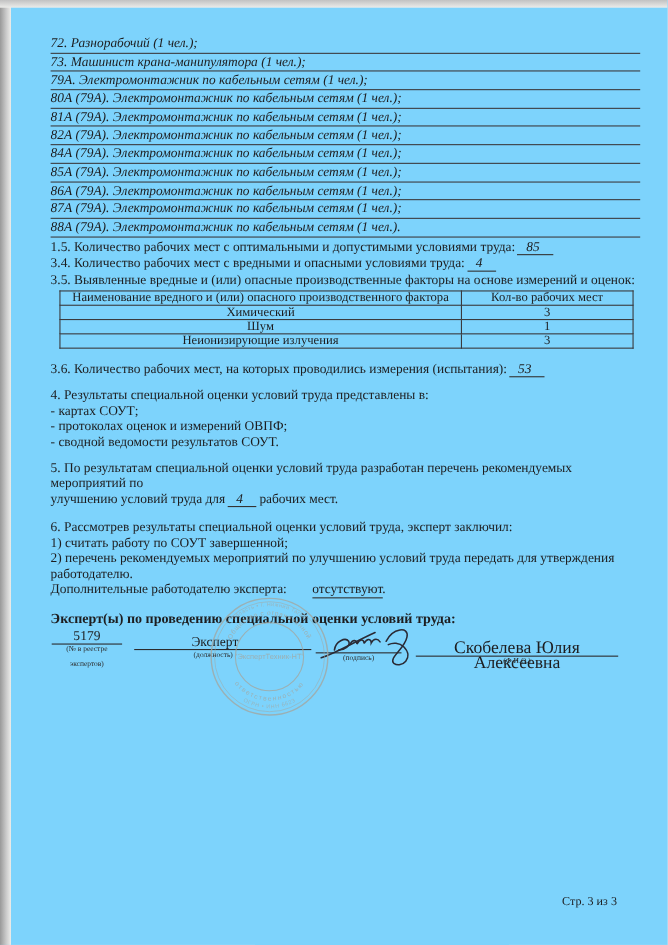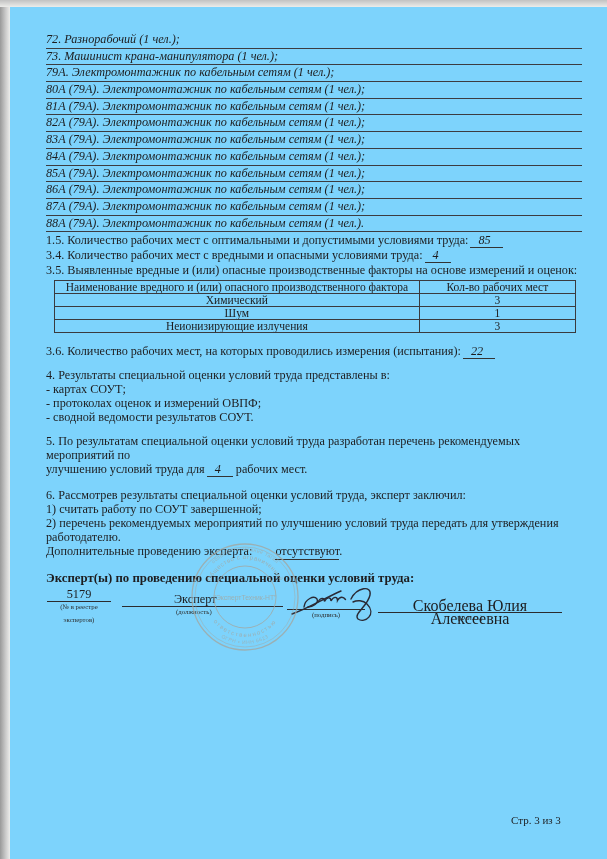--- a/index.html
+++ b/index.html
@@ -91,21 +91,20 @@
         <div class="job-item">73. Машинист крана-манипулятора (1 чел.);</div>
 
         <div class="job-item">79А. Электромонтажник по кабельным сетям (1 чел.);</div>
 
         <div class="job-item">80А (79А). Электромонтажник по кабельным сетям (1 чел.);</div>
 
         <div class="job-item">81А (79А). Электромонтажник по кабельным сетям (1 чел.);</div>
 
         <div class="job-item">82А (79А). Электромонтажник по кабельным сетям (1 чел.);</div>
 
-        <div class="job-item">83А (79А). Электромонтажник по кабельным сетям (1 чел.);</div>
 
         <div class="job-item">84А (79А). Электромонтажник по кабельным сетям (1 чел.);</div>
 
         <div class="job-item">85А (79А). Электромонтажник по кабельным сетям (1 чел.);</div>
 
         <div class="job-item">86А (79А). Электромонтажник по кабельным сетям (1 чел.);</div>
 
         <div class="job-item">87А (79А). Электромонтажник по кабельным сетям (1 чел.);</div>
 
         <div class="job-item">88А (79А). Электромонтажник по кабельным сетям (1 чел.).</div>
@@ -140,21 +139,21 @@
             <td>1</td>
           </tr>
 
           <tr>
             <td>Неионизирующие излучения</td>
             <td>3</td>
           </tr>
         </tbody>
     </table>
 
-    <p class="line after-table"><span>3.6. Количество рабочих мест, на которых проводились измерения (испытания):</span><span class="fill">22</span></p>
+    <p class="line after-table"><span>3.6. Количество рабочих мест, на которых проводились измерения (испытания):</span><span class="fill">53</span></p>
 
     <div class="sp9"></div>
 
     <div class="block">
       <div class="bl">4. Результаты специальной оценки условий труда представлены в:</div>
       <div>
 
           <div class="bl">- картах СОУТ;</div>
 
           <div class="bl">- протоколах оценок и измерений ОВПФ;</div>
@@ -175,21 +174,21 @@
     <div class="block">
       <div class="bl">6. Рассмотрев результаты специальной оценки условий труда, эксперт заключил:</div>
       <div>
 
           <div class="bl">1) считать работу по СОУТ завершенной;</div>
 
           <div class="bl">2) перечень рекомендуемых мероприятий по улучшению условий труда передать для утверждения</div>
 
           <div class="bl">работодателю.</div>
         </div>
-      <div class="bl"><span>Дополнительные проведению эксперта:</span> <span class="ul">отсутствуют</span><span>.</span></div>
+      <div class="bl"><span>Дополнительные работодателю эксперта:</span> <span class="ul">отсутствуют</span><span>.</span></div>
     </div>
 
     <div class="sp12"></div>
 
     <p class="experts-heading">Эксперт(ы) по проведению специальной оценки условий труда:</p>
 
     <div class="sig-row">
 
       <div class="sig-col" style="left:1px; top:0; width:64px;">
         <div class="sig-value">5179</div>

